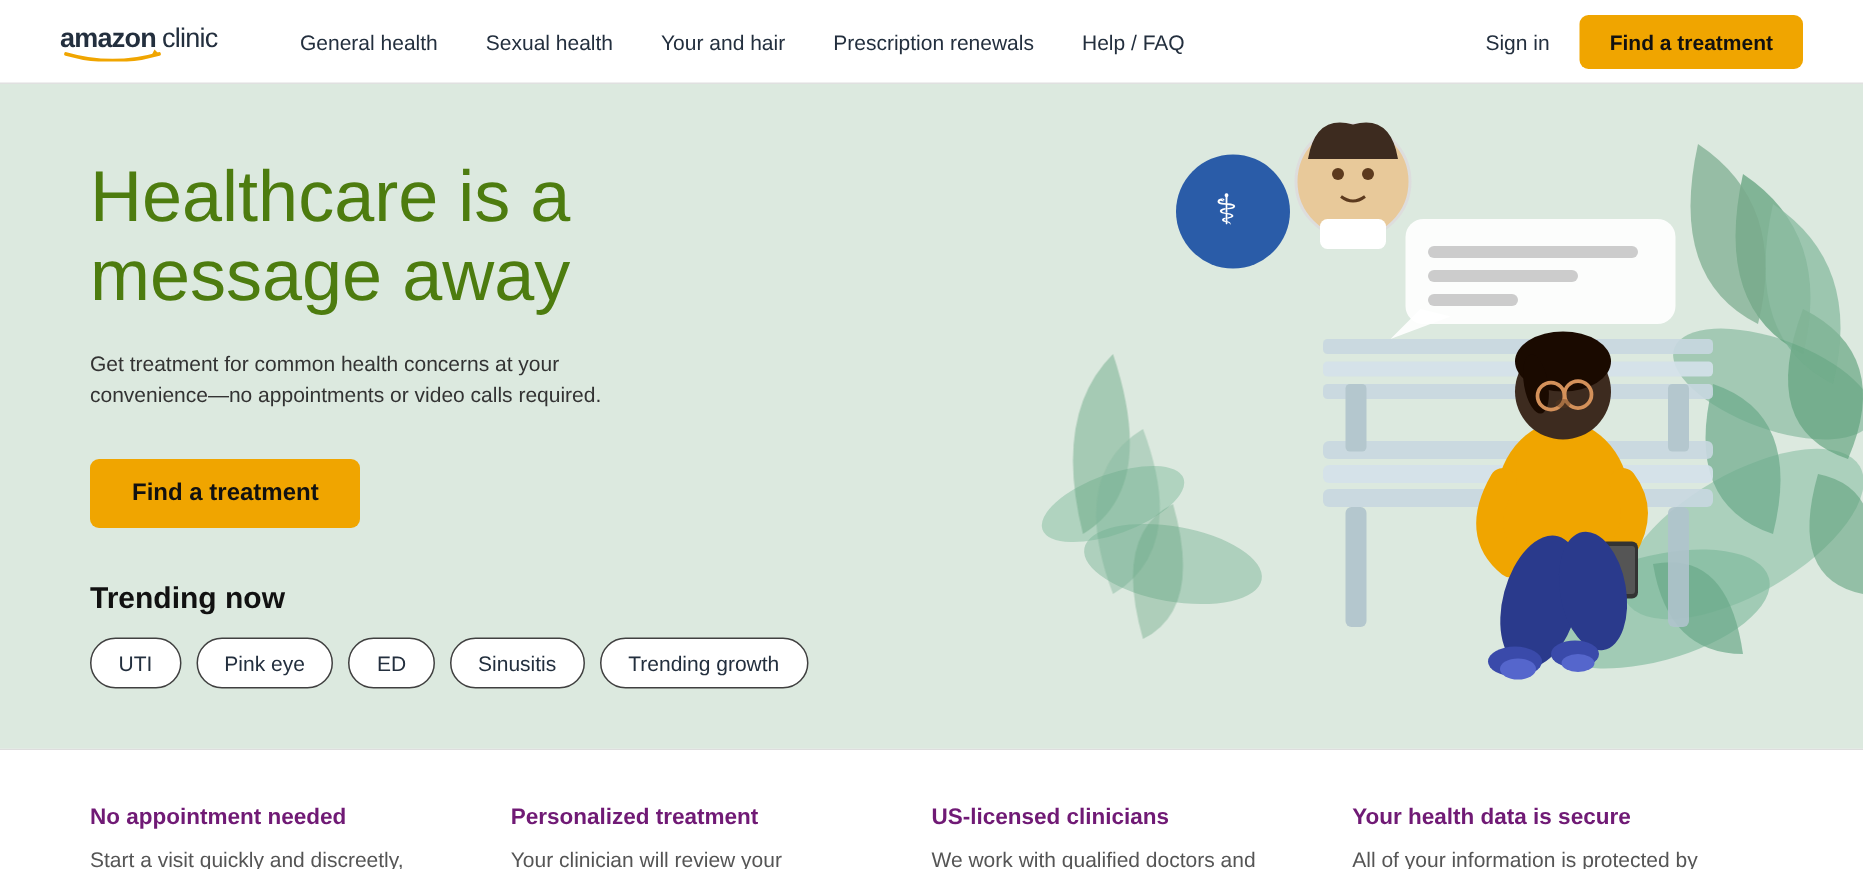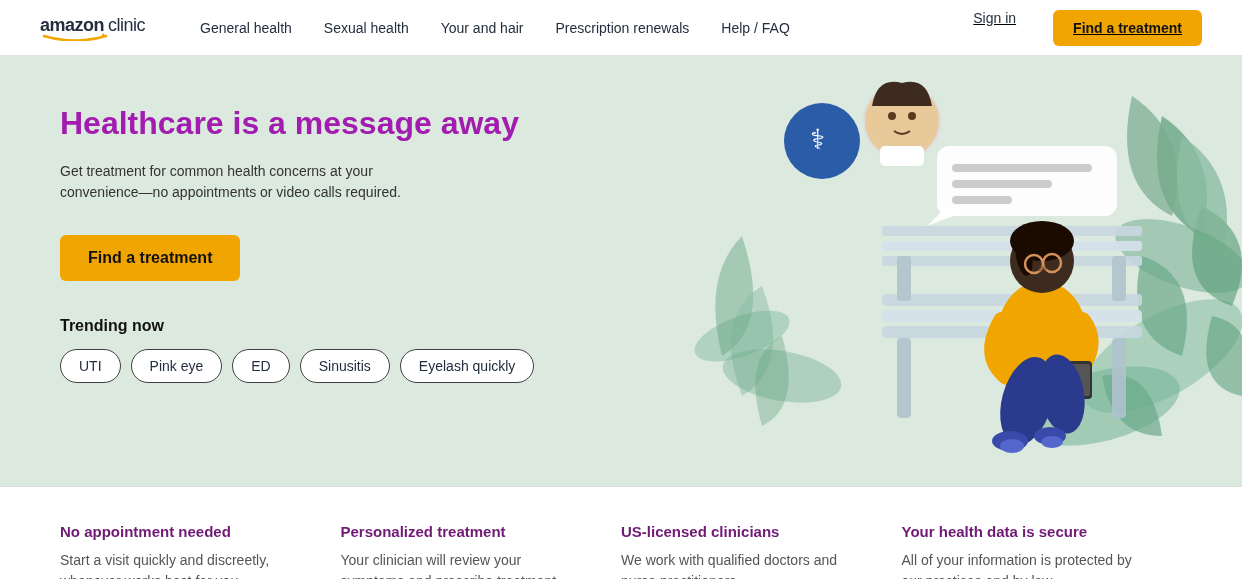--- a/index.html
+++ b/index.html
@@ -28,23 +28,23 @@
     }
     .nav-link {
       font-size: 14px;
       color: #232f3e;
       text-decoration: none;
       cursor: pointer;
       white-space: nowrap;
     }
     .nav-right {
       display: flex;
-      gap: 37px;
+      align-items: center;
+      gap: 20px;
       margin-left: auto;
-      text-decoration: underline;
     }
     .sign-in-link {
       font-size: 14px;
       color: #232f3e;
       cursor: pointer;
       text-decoration: none;
     }
     .find-treatment-btn {
       background: #f0a500;
       color: #111;
@@ -65,23 +65,23 @@
       display: flex;
       align-items: flex-start;
       padding: 50px 60px 40px 60px;
       overflow: hidden;
     }
     .hero-content {
       max-width: 500px;
       z-index: 1;
     }
     .hero-title {
-      font-size: 32px;
-      font-weight: 700;
-      color: #a21caf;
+      font-size: 48px;
+      font-weight: 400;
+      color: #4d7c0f;
       line-height: 1.1;
       margin-bottom: 20px;
     }
     .hero-subtitle {
       font-size: 14px;
       color: #333;
       margin-bottom: 32px;
       line-height: 1.5;
       max-width: 380px;
     }
@@ -92,21 +92,21 @@
       border-radius: 6px;
       padding: 14px 28px;
       font-size: 16px;
       font-weight: 600;
       cursor: pointer;
       margin-bottom: 36px;
       display: inline-block;
     }
 
     .trending-label {
-      font-size: 16px;
+      font-size: 20px;
       font-weight: 700;
       color: #111;
       margin-bottom: 14px;
     }
     .trending-tags {
       display: flex;
       gap: 10px;
       flex-wrap: wrap;
     }
     .tag {
@@ -206,21 +206,21 @@
   <div class="hero-content">
     <h1 class="hero-title">Healthcare is a message away</h1>
     <p class="hero-subtitle">Get treatment for common health concerns at your convenience—no appointments or video calls required.</p>
     <button class="hero-cta">Find a treatment</button>
     <div class="trending-label">Trending now</div>
     <div class="trending-tags">
       <span class="tag">UTI</span>
       <span class="tag">Pink eye</span>
       <span class="tag">ED</span>
       <span class="tag">Sinusitis</span>
-      <span class="tag">Eyelash quickly</span>
+      <span class="tag">Trending growth</span>
     </div>
   </div>
 
   <div class="hero-illustration">
     <svg width="560" height="430" viewBox="0 0 560 430" xmlns="http://www.w3.org/2000/svg">
 
       <ellipse cx="480" cy="300" rx="90" ry="40" fill="#7ab89a" opacity="0.5" transform="rotate(-30 480 300)"></ellipse>
       <ellipse cx="500" cy="200" rx="70" ry="30" fill="#6aaa8a" opacity="0.5" transform="rotate(20 500 200)"></ellipse>
       <ellipse cx="420" cy="350" rx="80" ry="35" fill="#7ab89a" opacity="0.6" transform="rotate(-15 420 350)"></ellipse>
       <ellipse cx="100" cy="320" rx="60" ry="25" fill="#6aaa8a" opacity="0.4" transform="rotate(10 100 320)"></ellipse>

